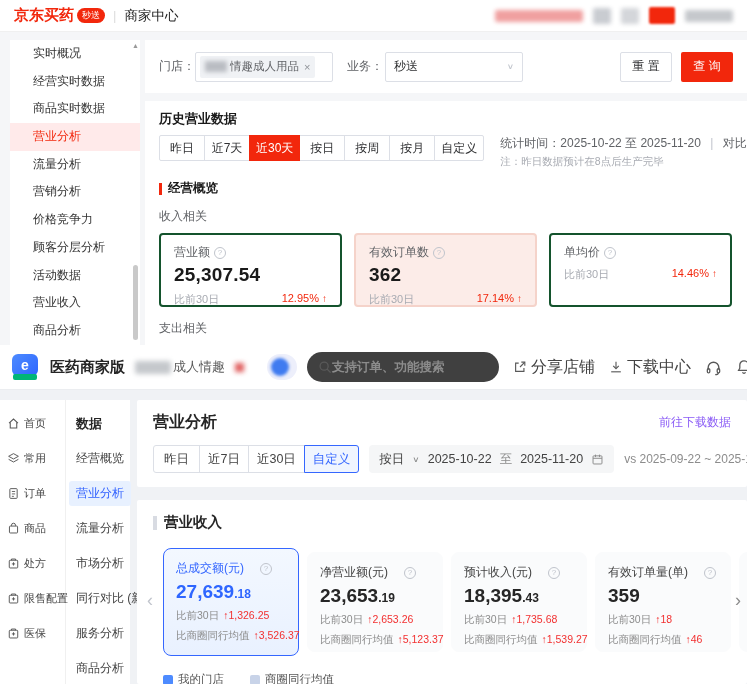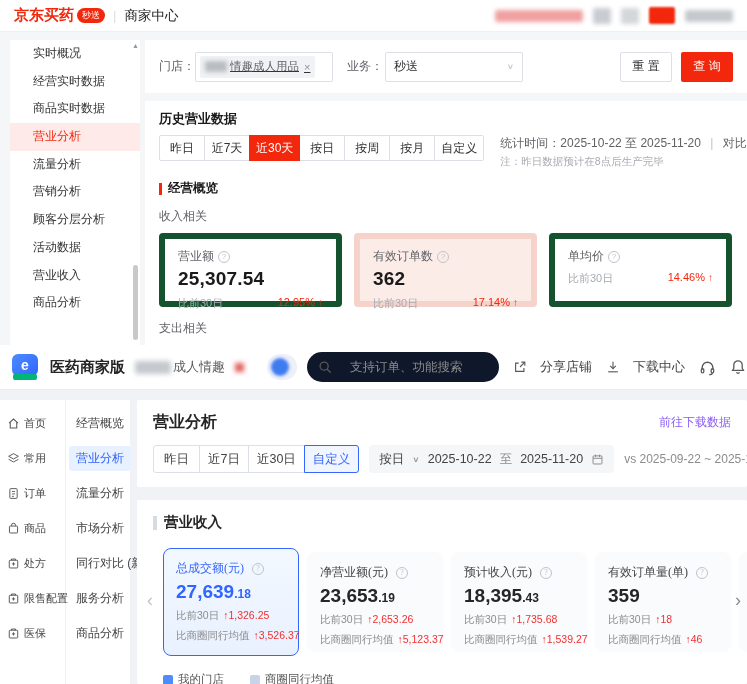--- a/index.html
+++ b/index.html
@@ -19,21 +19,21 @@
 
   .jd-sidebar { position:absolute; left:10px; top:40px; width:130px; height:305px; background:#fff; overflow:hidden; }
   .jd-side-item { height:27.7px; line-height:27.7px; padding-left:23px; font-size:12px; color:#333; cursor:pointer; white-space:nowrap; }
   .jd-side-item.active { background:#ffeaea; color:#f2270c; }
   .jd-scrollbar { position:absolute; right:1px; top:0; width:8px; height:305px; }
   .jd-scroll-up { position:absolute; top:2px; right:0; font-size:7px; color:#999; }
   .jd-scroll-thumb { position:absolute; top:225px; right:1px; width:5px; height:75px; background:#c9c9c9; border-radius:3px; }
 
   .jd-filter-card { position:absolute; left:145px; top:40px; width:602px; height:53px; background:#fff; display:flex; align-items:center; padding:0 14px; }
   .fld-label { font-size:12px; color:#606266; white-space:nowrap; }
-  .tag-input { width:138px; height:30px; border:1px solid #dcdfe6; border-radius:2px; display:flex; align-items:center; padding:1px 4px; margin-right:14px; background:#fff;text-decoration:underline; }
+  .tag-input { width:138px; height:30px; border:1px solid #dcdfe6; border-radius:2px; display:flex; align-items:center; padding:1px 4px; margin-right:14px; background:#fff; }
   .store-tag { background:#f0f2f5; border-radius:2px; height:22px; display:flex; align-items:center; padding:0 5px; gap:3px; font-size:11.5px; color:#606266; white-space:nowrap; }
   .store-tag .blurred { width:22px; height:11px; background:#b9bcc2; filter:blur(2px); }
   .tag-close { color:#909399; font-size:11px; margin-left:2px; cursor:pointer; }
   .select-box { width:138px; height:30px; border:1px solid #dcdfe6; border-radius:2px; display:flex; align-items:center; justify-content:space-between; padding:0 8px; font-size:12px; color:#303133; cursor:pointer; }
   .select-chevron { color:#c0c4cc; font-size:10px; transform:scaleY(0.8); }
   .jd-filter-buttons { margin-left:auto; display:flex; gap:9px; }
   .btn-reset { width:52px; height:30px; border:1px solid #dcdfe6; border-radius:2px; background:#fff; font-size:12px; color:#303133; display:flex; align-items:center; justify-content:center; cursor:pointer; white-space:nowrap; }
   .btn-query { width:52px; height:30px; border:none; border-radius:2px; background:#f2270c; font-size:12px; color:#fff; display:flex; align-items:center; justify-content:center; cursor:pointer; white-space:nowrap; }
 
   .jd-data-card { position:absolute; left:145px; top:101px; width:602px; height:244px; background:#fff; padding:9px 14px; overflow:hidden; }
@@ -46,21 +46,21 @@
   .jd-tab.active { background:#f2270c; border-color:#f2270c; color:#fff; position:relative; z-index:1; }
   .jd-stat-block { margin-left:16px; }
   .jd-stat-line1 { font-size:12px; color:#606266; white-space:nowrap; }
   .jd-stat-line1 .sep { color:#c0c4cc; margin:0 6px; }
   .jd-stat-note { font-size:10.5px; color:#a8abb2; margin-top:3px; white-space:nowrap; }
   .section-bar-title { display:flex; align-items:center; gap:6px; margin-top:11px; }
   .red-bar { width:3px; height:12px; background:#f2270c; }
   .section-bar-title span { font-size:12.5px; font-weight:bold; color:#1a1a1a; }
   .group-label { font-size:12px; color:#606266; margin-top:11px; }
   .metric-row { display:flex; gap:12px; margin-top:8px; }
-  .metric-card { width:183px; height:74px; border:6px solid #14532d; border-radius:4px; padding:9px 13px; background:#fff; }
+  .metric-card { width:183px; height:74px; border:2px solid #14532d; border-radius:4px; padding:9px 13px; background:#fff; }
   .metric-card.highlight { background:#fcece8; border-color:#f5d3ca; }
   .metric-head { display:flex; align-items:center; gap:4px; font-size:12px; color:#606266; white-space:nowrap; }
   .qmark { width:12px; height:12px; border:1px solid #c0c4cc; border-radius:50%; color:#c0c4cc; font-size:8px; display:inline-flex; align-items:center; justify-content:center; }
   .metric-value { font-size:19px; font-weight:bold; color:#1a1a1a; margin-top:3px; letter-spacing:0.2px; }
   .metric-foot { display:flex; justify-content:space-between; margin-top:6px; font-size:11px; }
   .metric-foot .cmp { color:#a8abb2; }
   .pct-up { color:#f2270c; white-space:nowrap; }
   .arrow-glyph { font-size:10px; }
 
   
@@ -73,23 +73,23 @@
   .med-store { display:flex; align-items:center; gap:2px; font-size:13px; color:#595959; white-space:nowrap; }
   .med-store .blurred { width:36px; height:13px; background:#c5c8cc; filter:blur(2.5px); border-radius:2px; }
   .pill-blur-1 { width:52px; height:14px; display:flex; align-items:center; gap:3px; filter:blur(2.5px); }
   .pill-blur-1 .dot { width:9px; height:9px; background:#e05c5c; }
   .pill-blur-1 .bar { flex:1; height:10px; background:#b9bcc2; }
   .pill-blur-2 { width:62px; height:12px; background:#7fa6e8; filter:blur(3px); border-radius:3px; }
   .pill-blur-3 { width:168px; height:26px; background:#edeffb; border-radius:13px; display:flex; align-items:center; padding:0 4px; gap:4px; }
   .pill-blur-3 .circ { width:18px; height:18px; border-radius:50%; background:#3f7bf0; filter:blur(1.5px); }
   .pill-blur-3 .bar { flex:1; height:11px; background:#96aaf2; filter:blur(3px); border-radius:3px; }
   .med-header-right { margin-left:auto; display:flex; align-items:center; gap:14px; }
-  .med-search { width:192px; height:30px; background:#0f172a; border-radius:15px; display:flex; align-items:center; padding:0 11px; gap:18px; cursor:pointer; }
+  .med-search { width:192px; height:30px; background:#404040; border-radius:15px; display:flex; align-items:center; padding:0 11px; gap:0; cursor:pointer;font-weight:bold; }
   .med-search span { font-size:12.5px; color:#8c8c8c; white-space:nowrap; }
-  .hdr-action { display:flex; align-items:center; gap:13px; font-size:13px; color:#434343; cursor:pointer; white-space:nowrap; }
+  .hdr-action { display:flex; align-items:center; gap:4px; font-size:16px; color:#434343; cursor:pointer; white-space:nowrap; }
   .icon-svg { display:inline-flex; }
 
   .med-sidebar { position:absolute; left:0; top:55px; width:130px; height:294px; background:#fff; display:flex; }
   .med-side-col1 { width:66px; border-right:1px solid #f0f0f0; padding-top:6px; }
   .med-side1-item { height:35px; display:flex; align-items:center; gap:4px; padding-left:7px; font-size:11px; color:#434343; cursor:pointer; white-space:nowrap; }
   .med-side-col2 { flex:1; padding-top:6px; }
   .med-side2-head { height:35px; display:flex; align-items:center; padding-left:10px; font-size:13px; font-weight:bold; color:#262626; }
   .med-side2-item { height:35px; display:flex; align-items:center; padding-left:10px; font-size:12px; color:#434343; cursor:pointer; white-space:nowrap; }
   .med-side2-item.active span { background:#e8f1ff; color:#3061ff; border-radius:3px; padding:4px 7px; margin-left:-7px; }
 
@@ -111,21 +111,21 @@
   .med-card2 { position:absolute; left:137px; top:155px; width:610px; height:184px; background:#fff; border-radius:2px; padding:13px 0 0 16px; overflow:hidden; }
   .med-sec-title { display:flex; align-items:center; gap:7px; }
   .gray-bar { width:4px; height:14px; background:#d8dbe2; }
   .med-sec-title span { font-size:14.5px; font-weight:bold; color:#262626; }
   .carousel { position:relative; margin-top:16px; height:112px; }
   .carousel-prev { position:absolute; left:-6px; top:42px; color:#c0c4cc; font-size:18px; cursor:pointer; }
   .carousel-next { position:absolute; right:6px; top:42px; color:#8c8c8c; font-size:18px; cursor:pointer; z-index:3; }
   .med-cards { display:flex; gap:8px; padding-left:10px; align-items:center; }
   .med-card { width:136px; height:100px; background:#fafbfc; border:1px solid #fafbfc; border-radius:8px; padding:11px 12px; flex:0 0 auto; }
   .med-card.active { background:linear-gradient(180deg,#f3f8ff,#e9f1ff); border:1px solid #3567ff; height:108px; }
-  .med-card-head { display:flex; align-items:center; gap:8px; font-size:12px; color:#434343; white-space:nowrap;font-family:Liberation Serif, serif; }
+  .med-card-head { display:flex; align-items:center; gap:16px; font-size:12px; color:#434343; white-space:nowrap; }
   .med-card.active .med-card-head { color:#3567ff; }
   .med-card-value { margin-top:4px; color:#262626; font-weight:bold; }
   .med-card.active .med-card-value { color:#2e66ff; }
   .v-int { font-size:19px; }
   .v-dec { font-size:12px; }
   .med-card-line { font-size:10.5px; color:#8c8c8c; margin-top:6px; white-space:nowrap; }
   .med-card-line .rise { color:#f23030; margin-left:4px; }
   .med-legend { position:absolute; left:26px; top:172px; display:flex; gap:26px; align-items:center; }
   .legend-item { display:flex; align-items:center; gap:5px; font-size:11.5px; color:#595959; white-space:nowrap; }
   .legend-swatch-1 { width:10px; height:10px; background:#4d8bff; border-radius:2px; }
@@ -152,20 +152,21 @@
       </div>
     </div>
 
     <div class="jd-sidebar">
       <div class="jd-side-item">实时概况</div>
       <div class="jd-side-item">经营实时数据</div>
       <div class="jd-side-item">商品实时数据</div>
       <div class="jd-side-item active">营业分析</div>
       <div class="jd-side-item">流量分析</div>
       <div class="jd-side-item">营销分析</div>
+      <div class="jd-side-item">价格竞争力</div>
       <div class="jd-side-item">顾客分层分析</div>
       <div class="jd-side-item">活动数据</div>
       <div class="jd-side-item">营业收入</div>
       <div class="jd-side-item">商品分析</div>
       <div class="jd-scrollbar">
         <span class="jd-scroll-up">▲</span>
         <div class="jd-scroll-thumb"></div>
       </div>
     </div>
 
@@ -393,20 +394,21 @@
               <svg width="13" height="13" viewBox="0 0 16 16">
                 <rect x="2.8" y="4" width="10.4" height="9.5" rx="1" fill="none" stroke="#595959" stroke-width="1.2"></rect>
                 <path d="M5.5 4V2.5h5V4" fill="none" stroke="#595959" stroke-width="1.2"></path>
                 <path d="M8 6.5v4M6 8.5h4" stroke="#595959" stroke-width="1.2"></path>
               </svg>
             </span>
           <span>医保</span>
         </div>
       </div>
       <div class="med-side-col2">
+        <div class="med-side2-head">数据</div>
         <div class="med-side2-item">
             <span>经营概览</span>
           </div>
         <div class="med-side2-item active">
             <span>营业分析</span>
           </div>
         <div class="med-side2-item">
             <span>流量分析</span>
           </div>
         <div class="med-side2-item">

